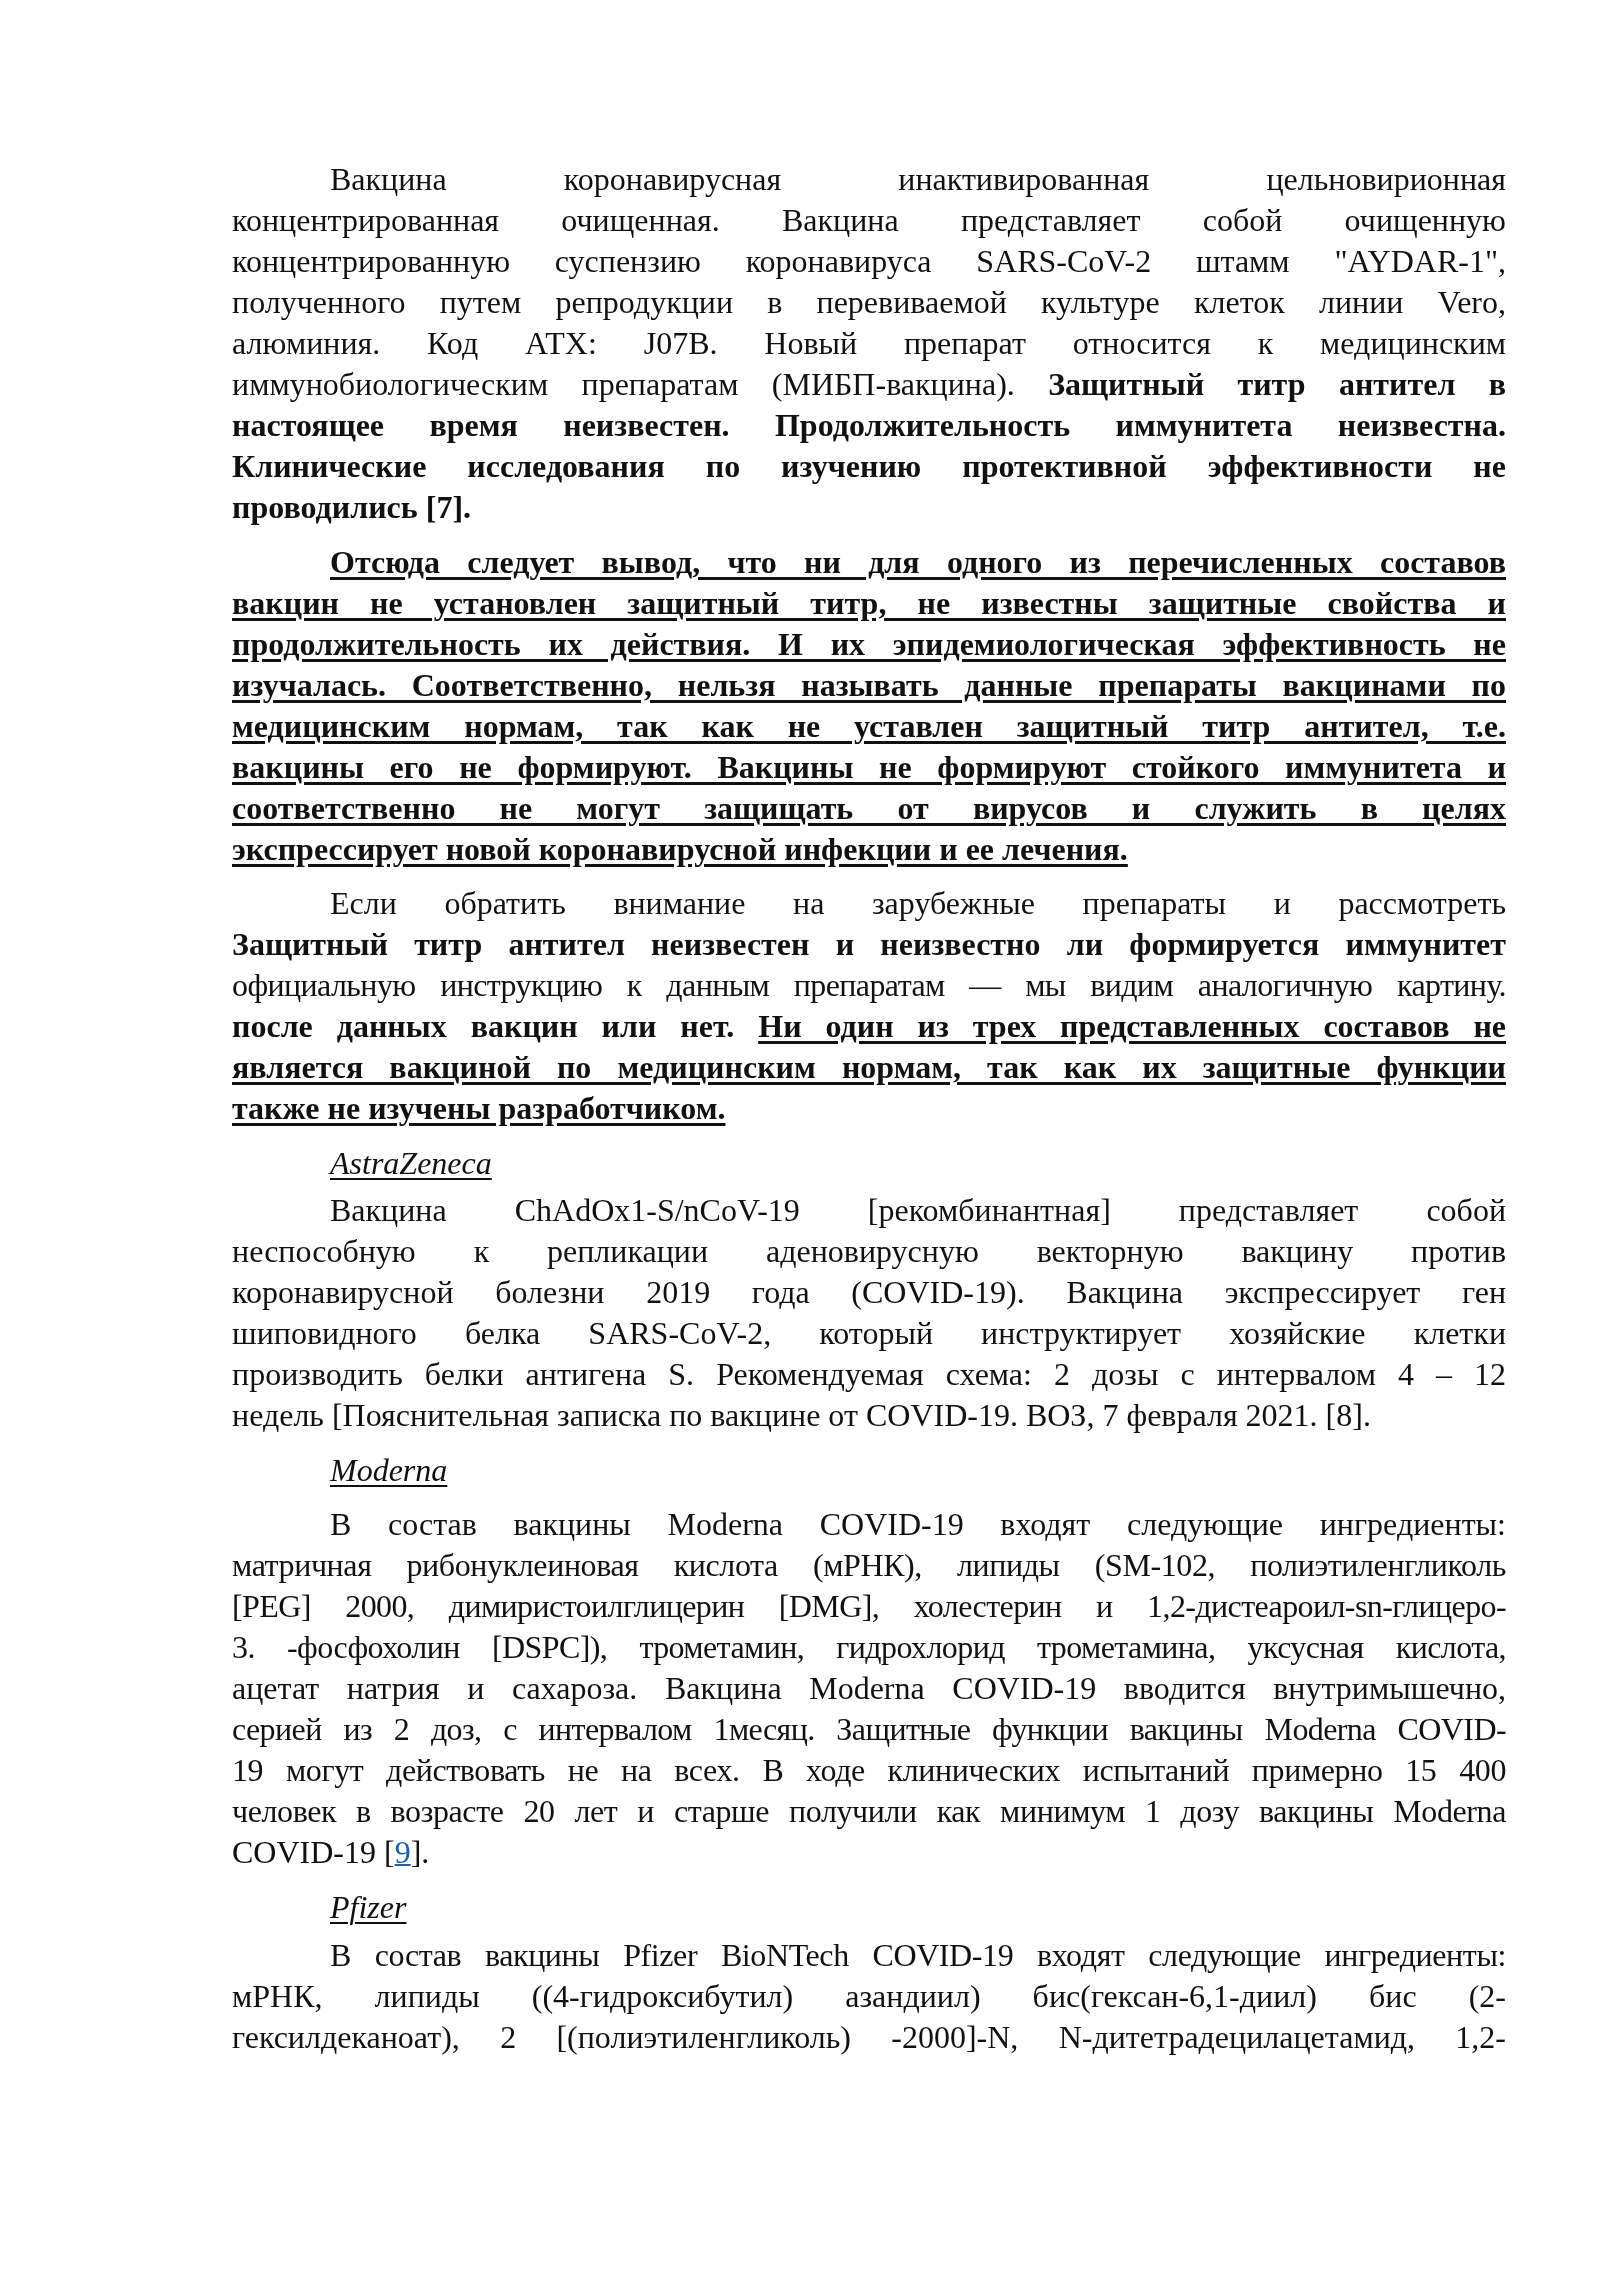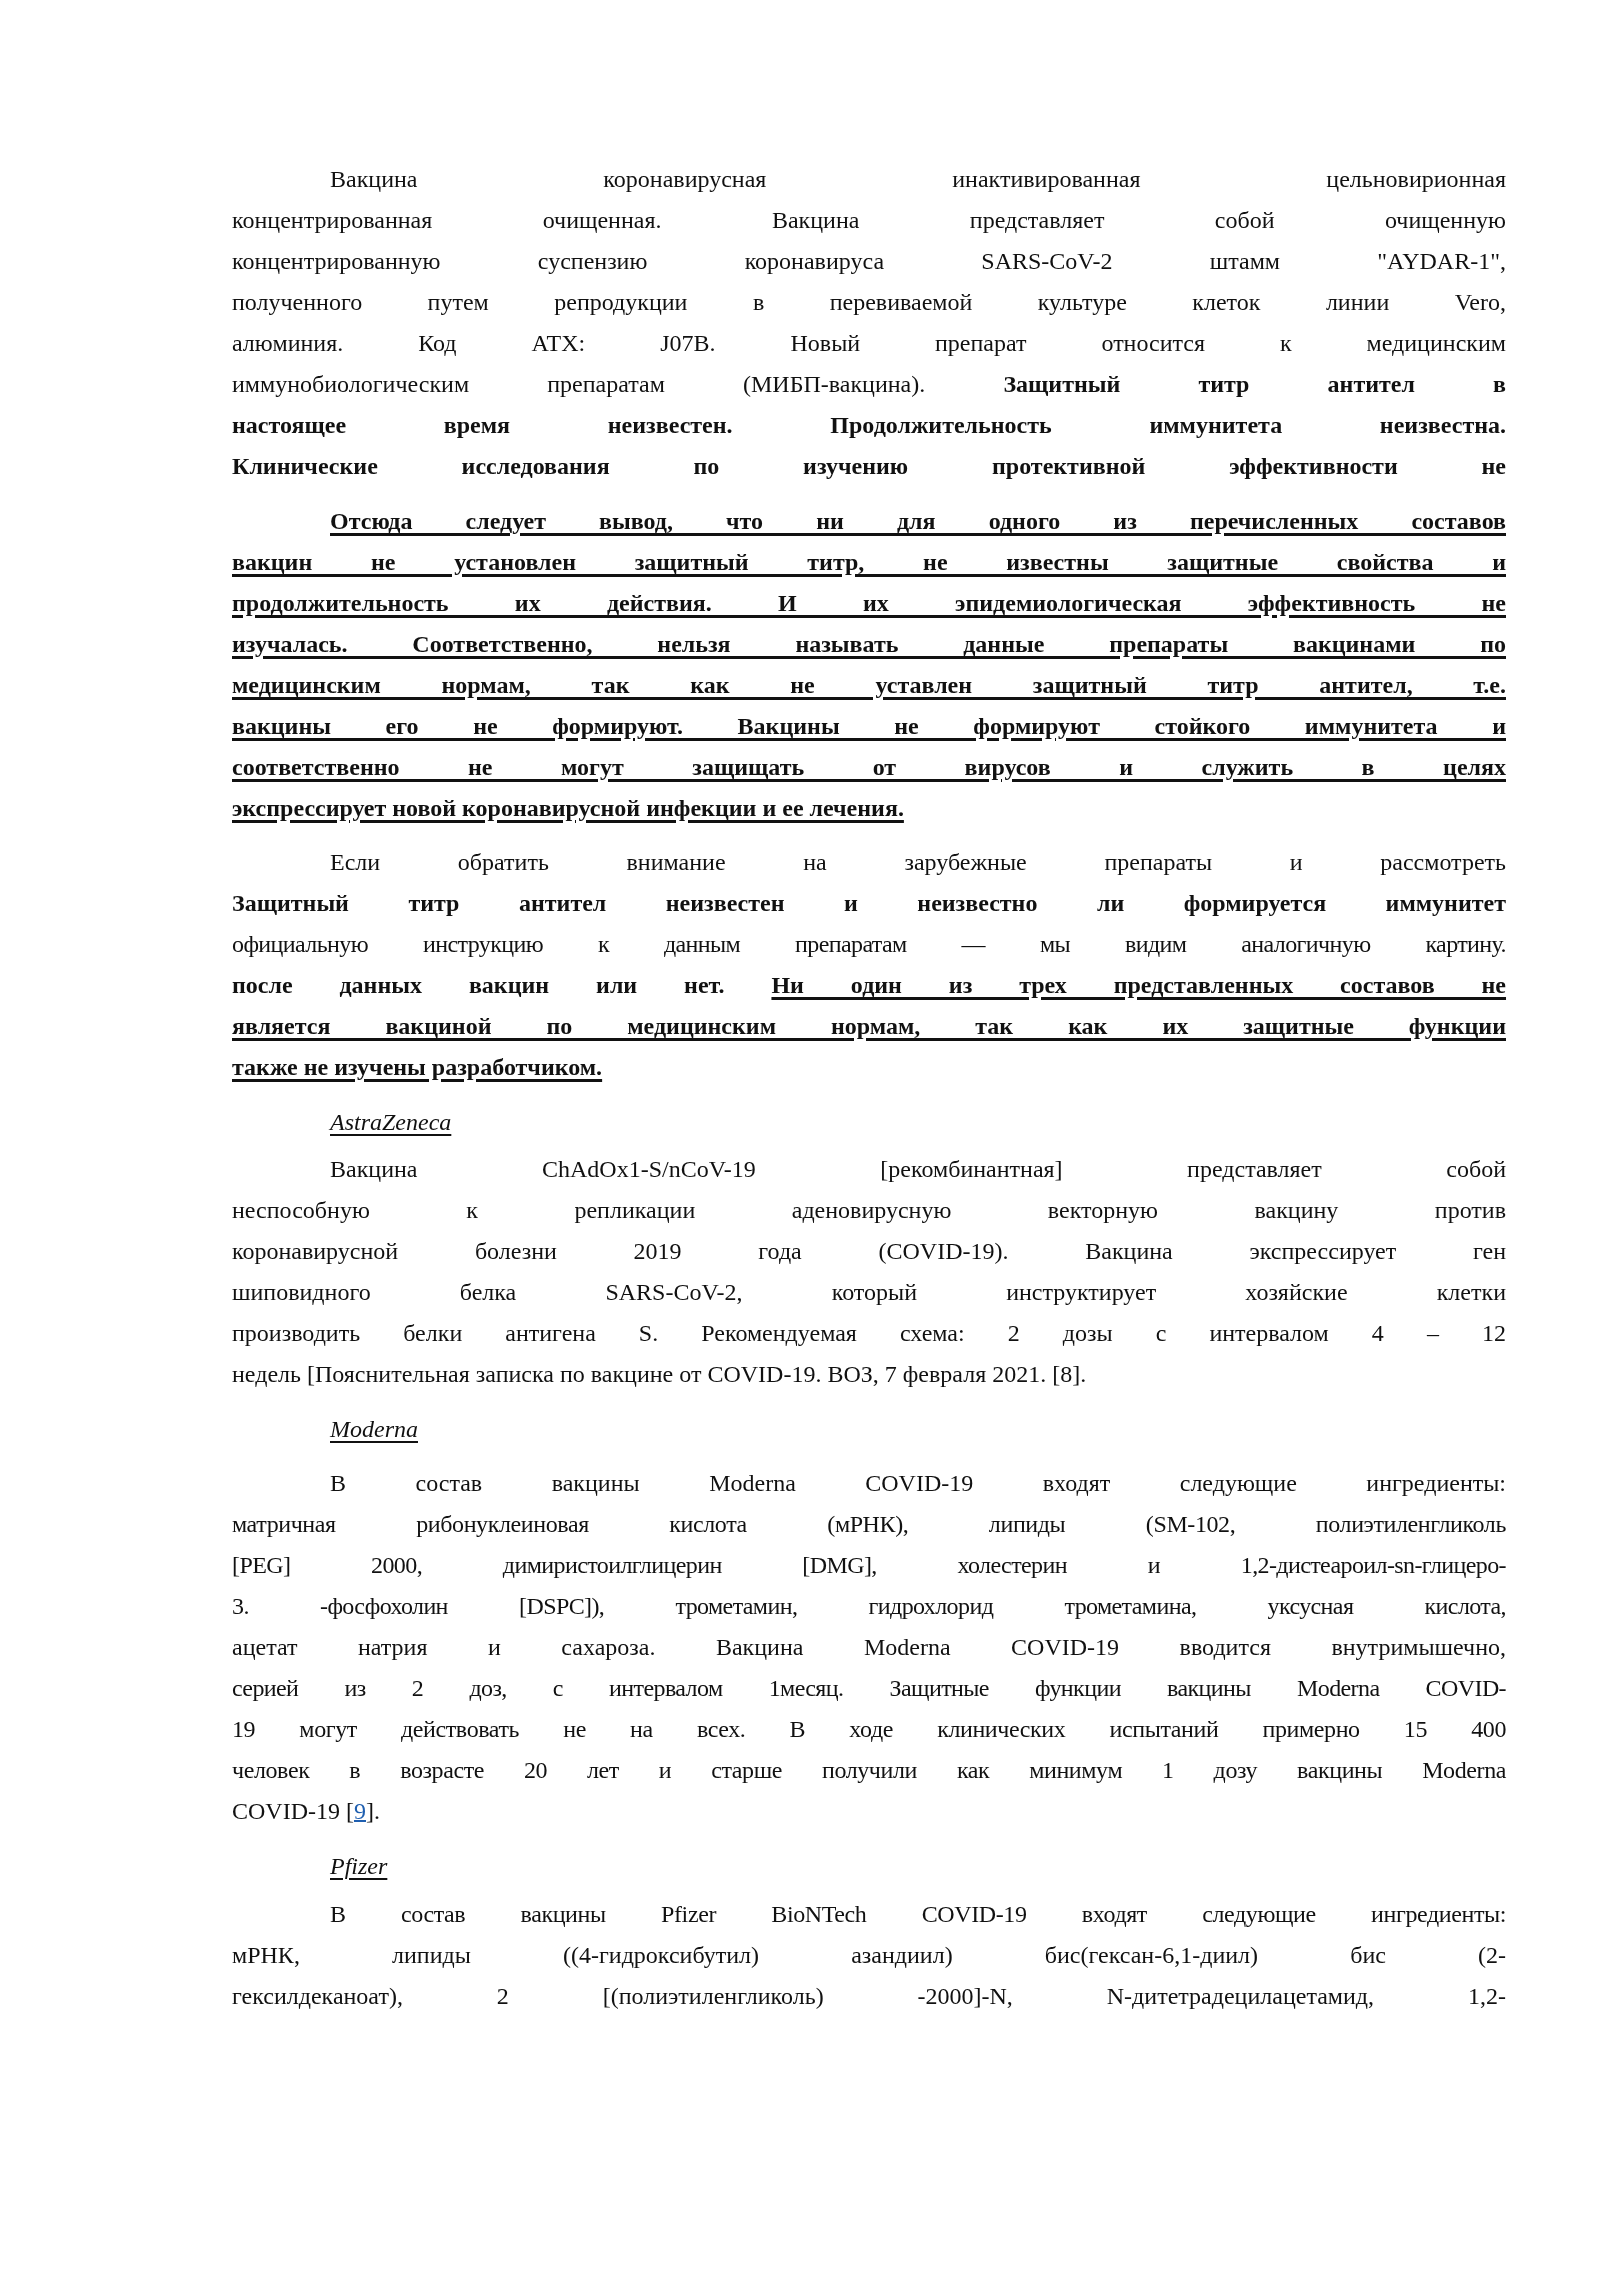--- a/index.html
+++ b/index.html
@@ -12,21 +12,21 @@
       height: 2293px;
       position: relative;
       overflow: hidden;
     }
     .page {
       position: absolute;
       left: 232px;
       top: 159px;
       width: 1274px;
       font-family: "Liberation Serif", "DejaVu Serif", serif;
-      font-size: 24px;
+      font-size: 32px;
       line-height: 41px;
       color: #111111;
     }
     .para {
       margin: 0;
     }
     .para.gap-before {
       margin-top: 13.7px;
     }
     
@@ -67,20 +67,21 @@
 
   <div class="para">
     <span class="jline indent">Вакцина коронавирусная инактивированная цельновирионная</span>
     <span class="jline">концентрированная очищенная. Вакцина представляет собой очищенную</span>
     <span class="jline">концентрированную суспензию коронавируса SARS-CoV-2 штамм "AYDAR-1",</span>
     <span class="jline">полученного путем репродукции в перевиваемой культуре клеток линии Vero,</span>
     <span class="jline">алюминия. Код АТХ: J07B. Новый препарат относится к медицинским</span>
     <span class="jline"><span>иммунобиологическим препаратам (МИБП-вакцина).</span> <span class="b">Защитный титр антител в</span></span>
     <span class="jline b">настоящее время неизвестен. Продолжительность иммунитета неизвестна.</span>
     <span class="jline b">Клинические исследования по изучению протективной эффективности не</span>
+    <span class="jline b last">проводились [7].</span>
   </div>
 
   <div class="para gap-before">
     <span class="jline indent b"><span class="u">Отсюда следует вывод, что ни для одного из перечисленных составов</span></span>
     <span class="jline b"><span class="u">вакцин не установлен защитный титр, не известны защитные свойства и</span></span>
     <span class="jline b"><span class="u">продолжительность их действия. И их эпидемиологическая эффективность не</span></span>
     <span class="jline b"><span class="u">изучалась. Соответственно, нельзя называть данные препараты вакцинами по</span></span>
     <span class="jline b"><span class="u">медицинским нормам, так как не уставлен защитный титр антител, т.е.</span></span>
     <span class="jline b"><span class="u">вакцины его не формируют. Вакцины не формируют стойкого иммунитета и</span></span>
     <span class="jline b"><span class="u">соответственно не могут защищать от вирусов и служить в целях</span></span>

